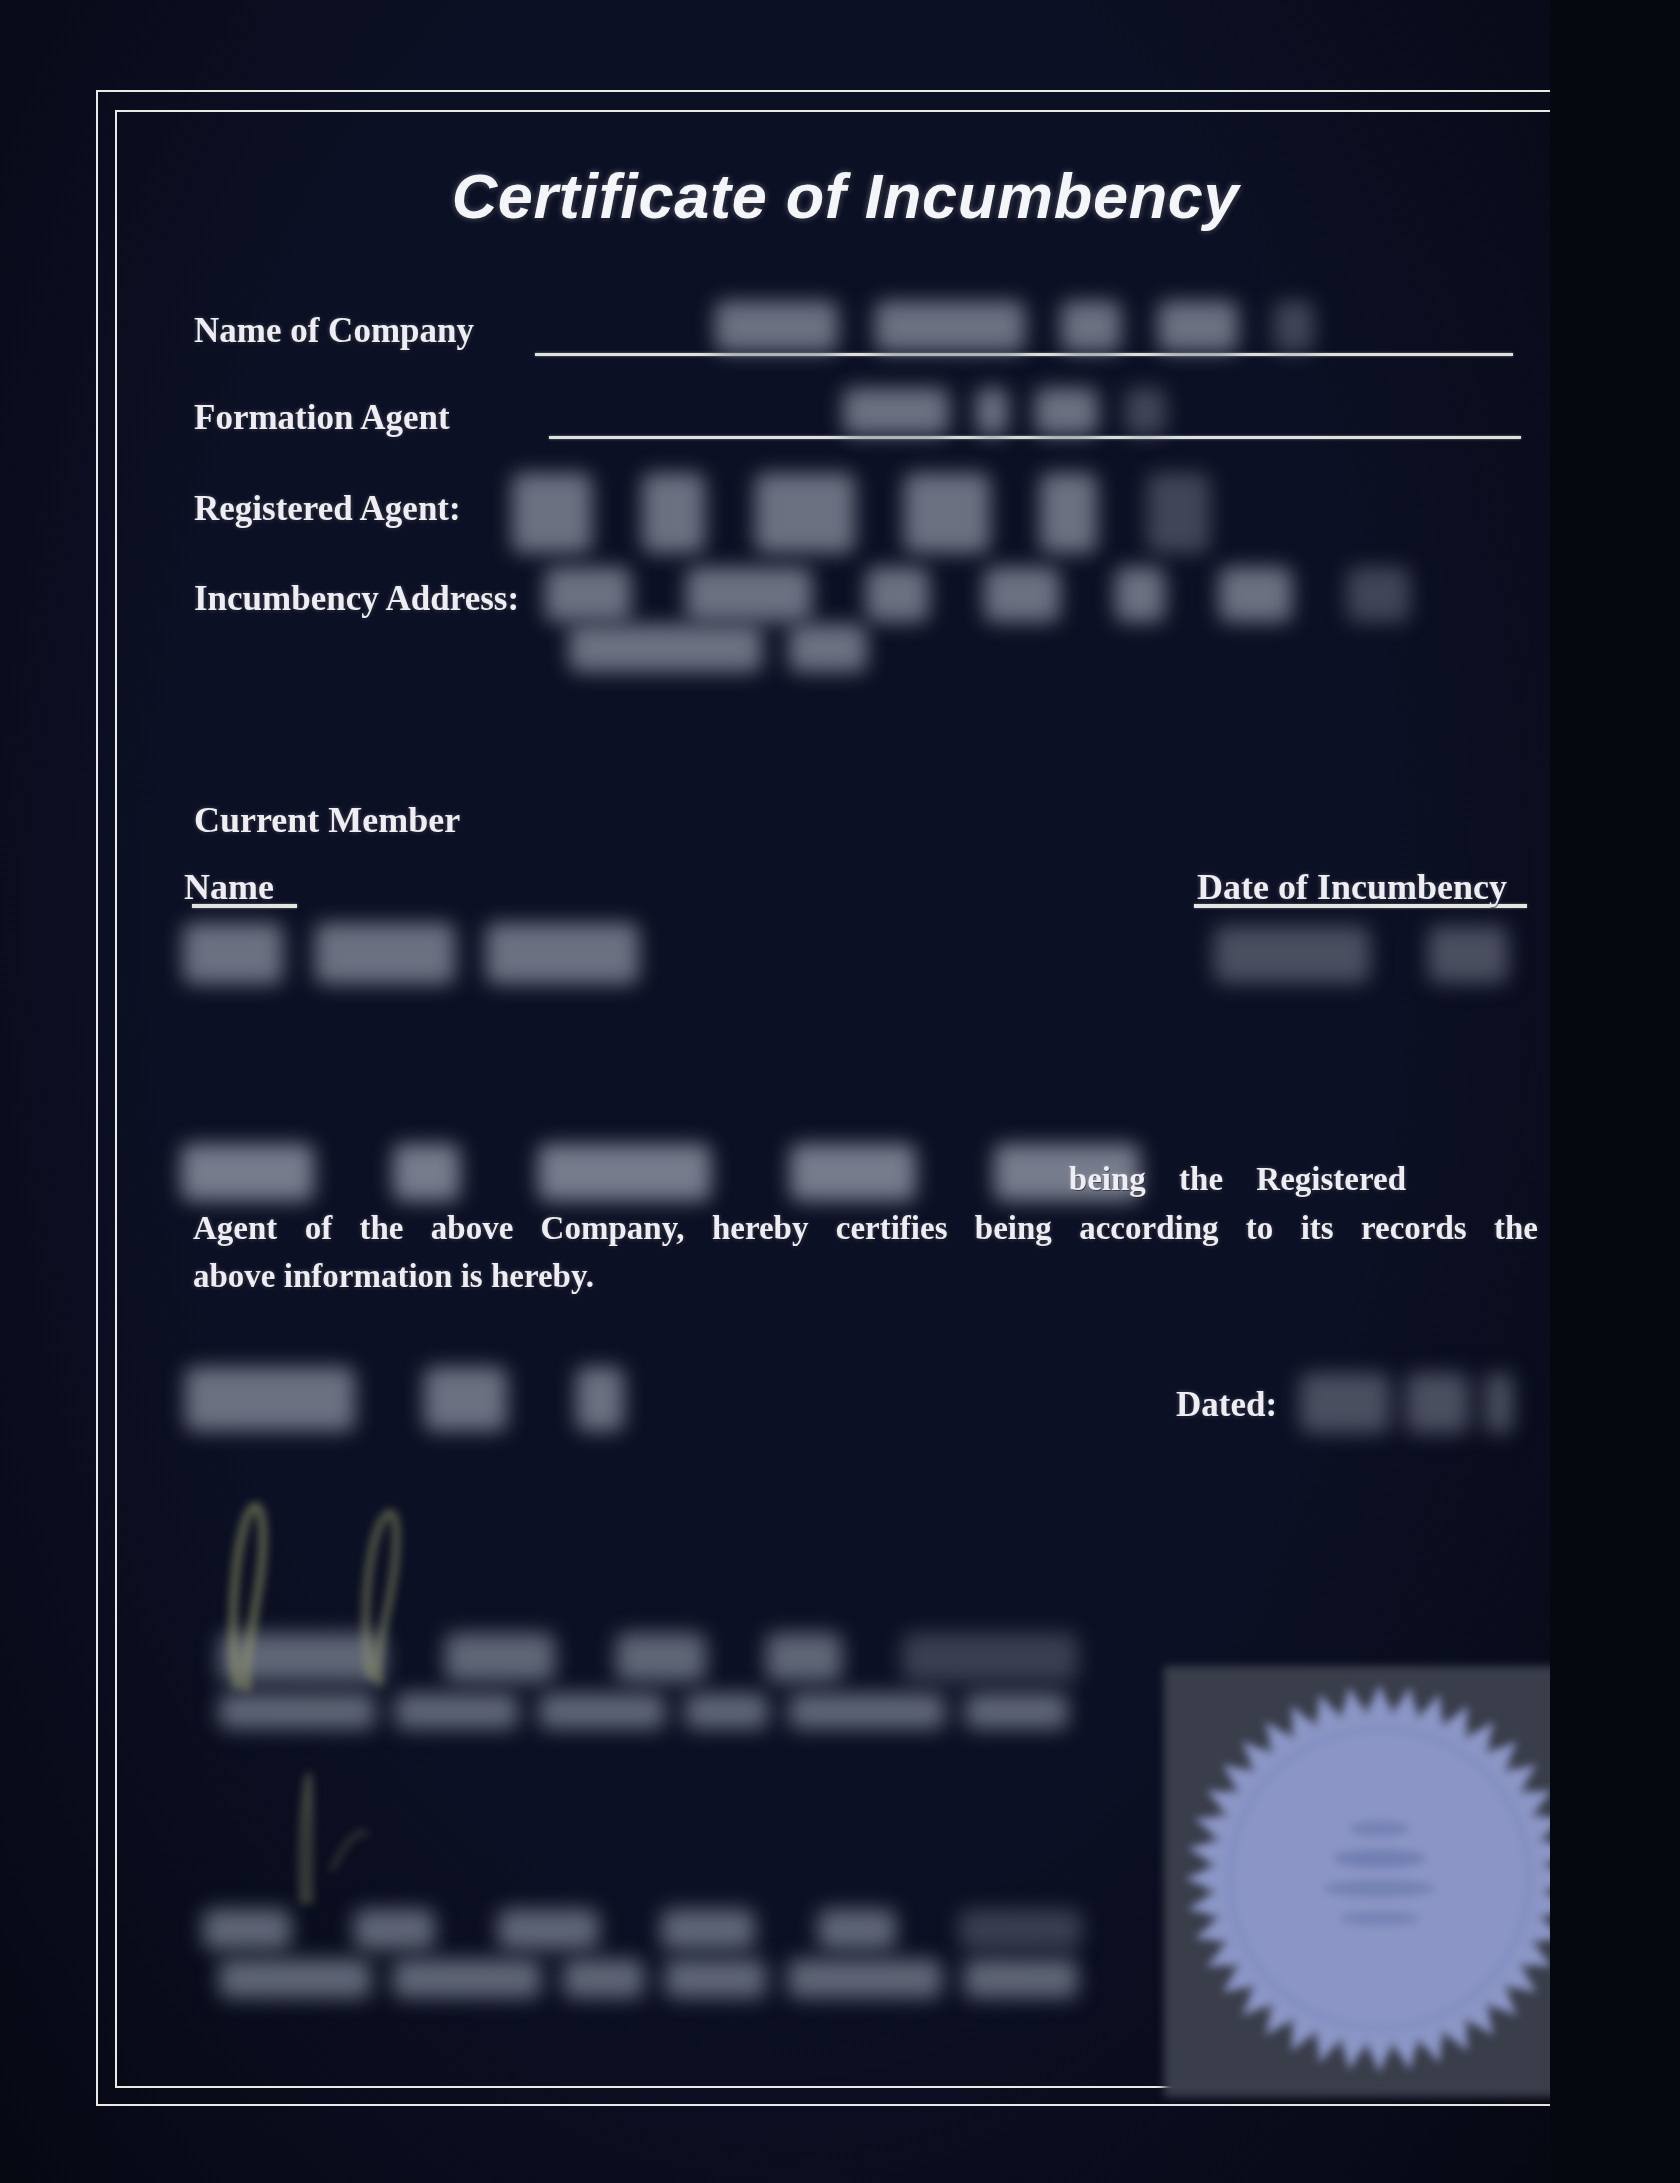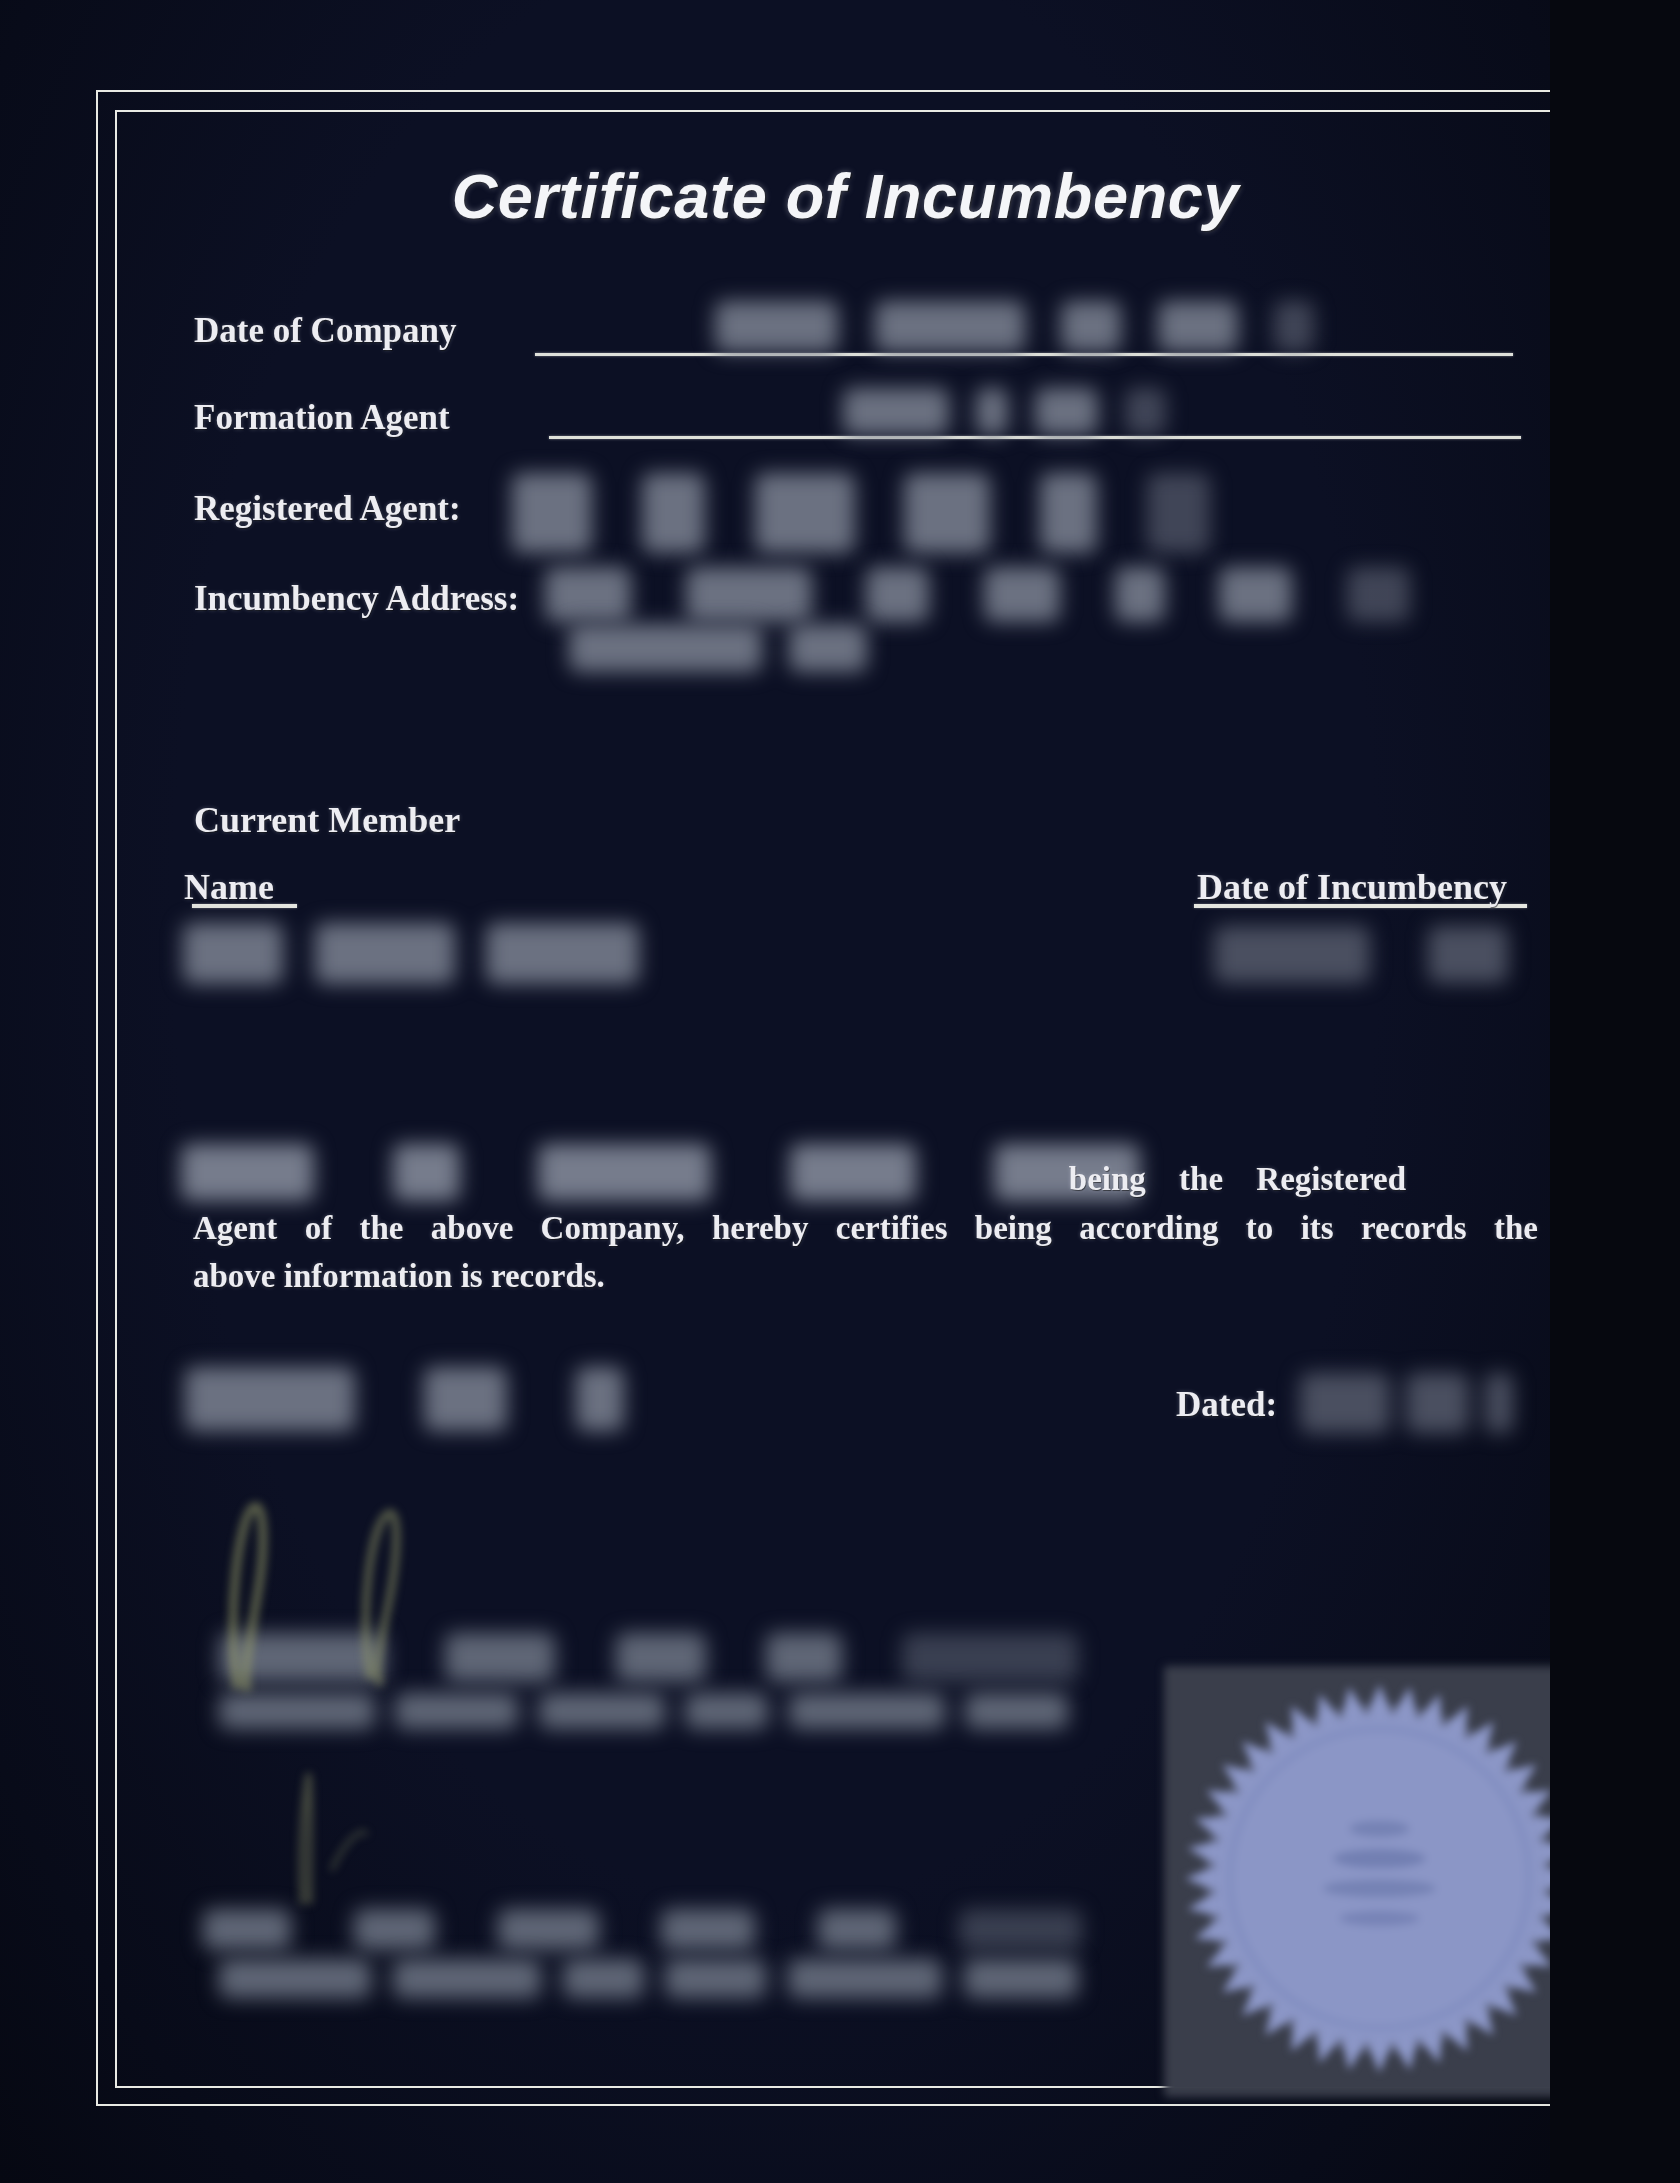--- a/index.html
+++ b/index.html
@@ -38,21 +38,21 @@
 </head>
 <body>
 
 <div id="page">
 
   <div class="border-frame" style="left:96px;top:90px;width:1500px;height:2012px;"></div>
   <div class="border-frame" style="left:115px;top:110px;width:1461px;height:1974px;"></div>
 
   <div id="title">Certificate of Incumbency</div>
 
-  <div class="doc-text lbl" style="left:194px;top:313px;">Date of Company</div>
+  <div class="doc-text lbl" style="left:194px;top:313px;">Name of Company</div>
   <div class="fill-line" style="left:535px;top:353px;width:978px;"></div>
   <div class="rdx" style="left:715px;top:301px;width:599px;height:51px;">
     <span class="w" style="width:123px"></span>
       <span class="w" style="width:150px"></span>
       <span class="w" style="width:60px"></span>
       <span class="w" style="width:80px"></span>
       <span class="w faint" style="width:40px"></span>
   </div>
 
   <div class="doc-text lbl" style="left:194px;top:400px;">Formation Agent</div>
@@ -109,21 +109,21 @@
 
   <div class="rdx light" style="left:181px;top:1144px;width:959px;height:57px;">
     <span class="w" style="width:133px"></span>
       <span class="w" style="width:67px"></span>
       <span class="w" style="width:173px"></span>
       <span class="w" style="width:126px"></span>
       <span class="w" style="width:146px"></span>
   </div>
   <div class="para" style="right:144px;top:1161px;width:386px;text-align:right;word-spacing:25px;">being the Registered</div>
   <div class="para" style="left:193px;top:1210px;width:1345px;text-align:justify;text-align-last:justify;">Agent of the above Company, hereby certifies being according to its records the</div>
-  <div class="para" style="left:193px;top:1258px;">above information is records.</div>
+  <div class="para" style="left:193px;top:1258px;">above information is hereby.</div>
 
   <div class="rdx" style="left:185px;top:1367px;width:439px;height:64px;">
     <span class="w" style="width:170px"></span>
       <span class="w" style="width:83px"></span>
       <span class="w" style="width:48px"></span>
   </div>
   <div class="doc-text lbl" style="left:1176px;top:1387px;">Dated:</div>
   <div class="rdx dark" style="left:1300px;top:1373px;width:213px;height:60px;">
     <span class="w" style="width:90px"></span>
       <span class="w" style="width:63px"></span>

